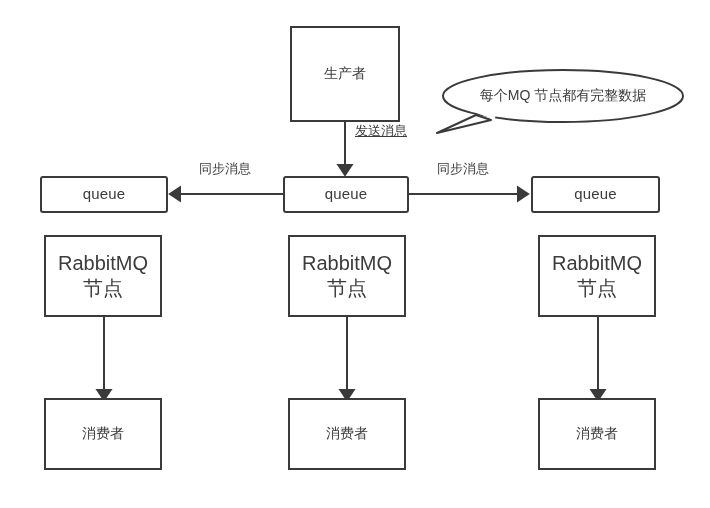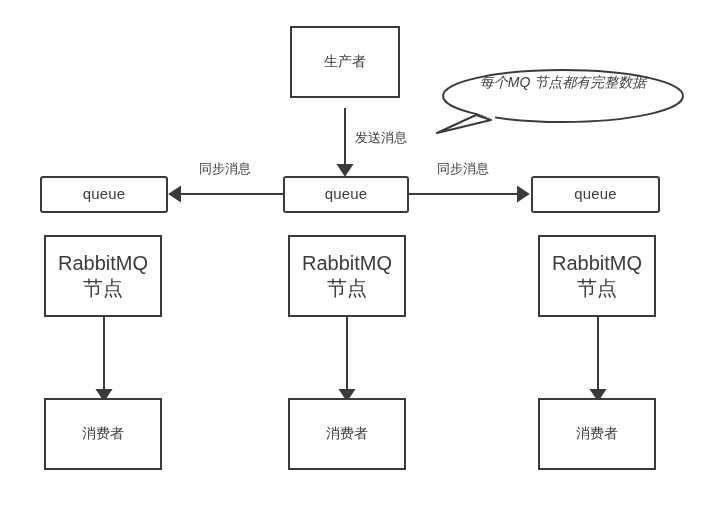--- a/index.html
+++ b/index.html
@@ -105,21 +105,21 @@
       <line x1="598" y1="317" x2="598" y2="395" stroke="#3a3a3a" stroke-width="2" marker-end="url(#arrowDown)"></line>
     </g>
 
     <g>
       <ellipse cx="563" cy="96" rx="120" ry="26" fill="#ffffff" stroke="#3a3a3a" stroke-width="2"></ellipse>
       <path d="M 476,115 L 437,133 L 491,120 Z" fill="#ffffff" stroke="#3a3a3a" stroke-width="2" stroke-linejoin="round"></path>
       <path d="M 478,112 L 495,118" stroke="#ffffff" stroke-width="3"></path>
     </g>
   </svg>
 
-  <div class="node-box" style="left:290px; top:26px; width:110px; height:72px;">
+  <div class="node-box" style="left:290px; top:26px; width:110px; height:96px;">
     <span class="label-cn">生产者</span>
   </div>
 
   <div class="node-box rounded" style="left:40px; top:176px; width:128px; height:37px;">
     <span class="label-en">queue</span>
   </div>
 
   <div class="node-box rounded" style="left:283px; top:176px; width:126px; height:37px;">
     <span class="label-en">queue</span>
   </div>
@@ -148,21 +148,21 @@
   </div>
 
   <div class="node-box" style="left:288px; top:398px; width:118px; height:72px;">
     <span class="label-cn">消费者</span>
   </div>
 
   <div class="node-box" style="left:538px; top:398px; width:118px; height:72px;">
     <span class="label-cn">消费者</span>
   </div>
 
-  <div class="edge-label" style="left:355px; top:129px;">发送消息</div>
+  <div class="edge-label" style="left:355px; top:122px;text-decoration:underline;">发送消息</div>
 
   <div class="edge-label" style="left:199px; top:160px;">同步消息</div>
 
   <div class="edge-label" style="left:437px; top:160px;">同步消息</div>
 
-  <div class="bubble-text" style="left:458px; top:74px; width:210px;font-style:italic;">每个MQ 节点都有完整数据</div>
+  <div class="bubble-text" style="left:458px; top:87px; width:210px;">每个MQ 节点都有完整数据</div>
 
 </div>
 
 </body></html>

